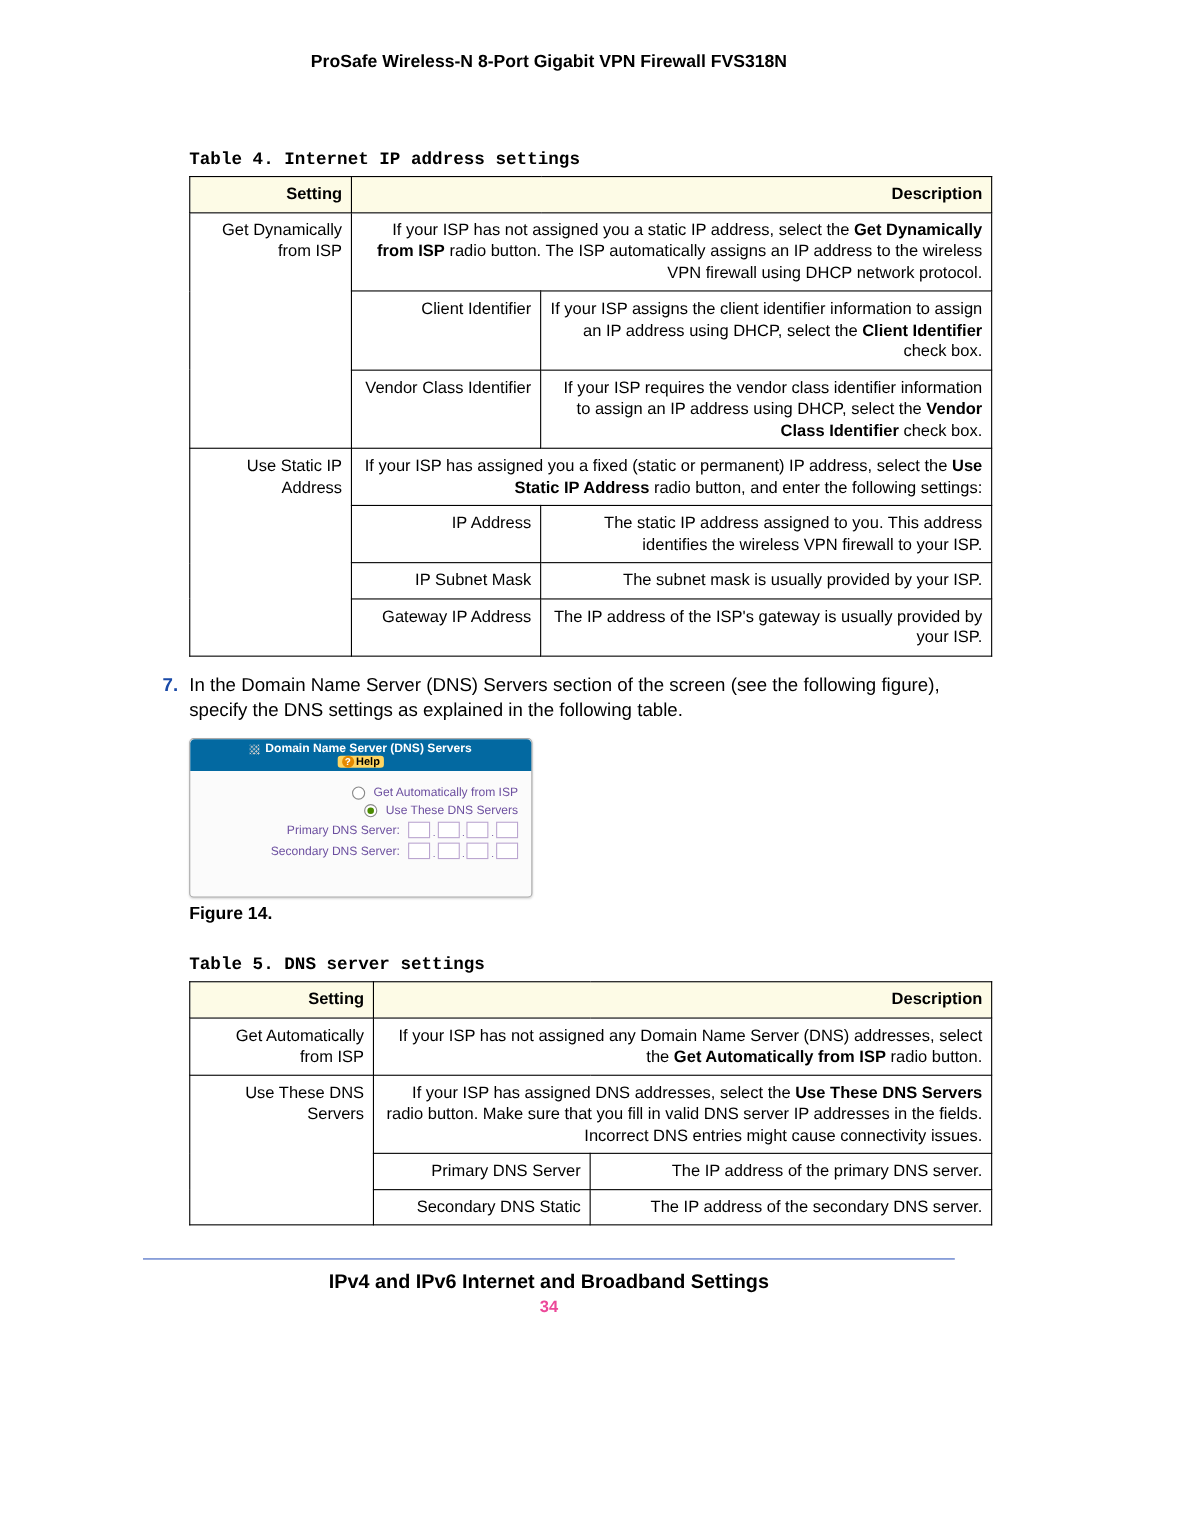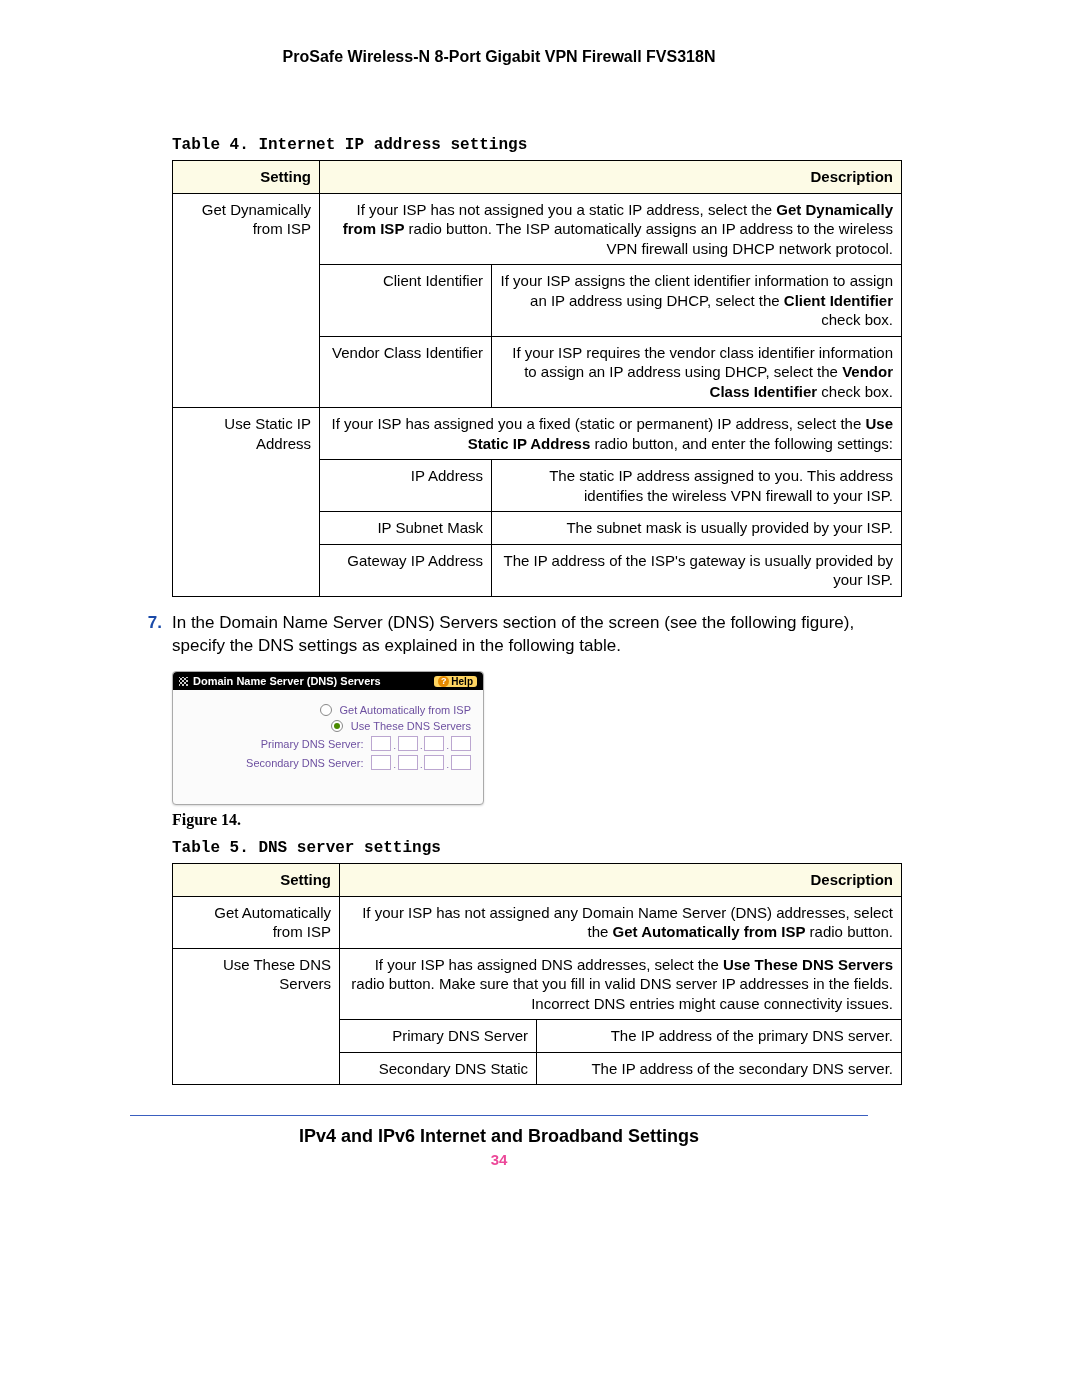--- a/index.html
+++ b/index.html
@@ -25,21 +25,20 @@
   .table-caption {
     font-weight: bold;
     font-size: 16px;
     margin: 10px 0 6px 42px;
     font-family: Liberation Mono, monospace;
   }
   .fig-caption {
     font-weight: bold;
     font-size: 16px;
     margin: 6px 0 4px 42px;
-    font-family: Liberation Serif, serif;
   }
 
   
   table.settings {
     border-collapse: collapse;
     width: 730px;
     margin-left: 42px;
     font-size: 15px;
     line-height: 1.3;
   }
@@ -83,29 +82,30 @@
   .dns-panel {
     width: 310px;
     border: 1px solid #aaa;
     border-radius: 4px;
     margin: 6px 0 6px 42px;
     font-size: 11px;
     background: #fbfbfb;
     box-shadow: 0 1px 2px rgba(0,0,0,.15);
   }
   .dns-header {
-    background: #000000;
+    background: #0369a1;
     color: #fff;
     font-weight: bold;
     padding: 3px 6px;
     display: flex;
     align-items: center;
     justify-content: space-between;
     border-top-left-radius: 4px;
     border-top-right-radius: 4px;
+    flex-direction: column;
   }
   .dns-header-left {
     display: flex;
     align-items: center;
     gap: 5px;
   }
   .grip-icon {
     display: inline-block;
     width: 9px;
     height: 9px;
@@ -310,21 +310,21 @@
             <span class="oct"></span>
             <span class="dot">.</span>
             <span class="oct"></span>
         </span>
       </div>
     </div>
   </div>
 
   <div class="fig-caption">Figure 14.</div>
 
-  <div class="table-caption" style="margin-top:10px;">Table 5.  DNS server settings</div>
+  <div class="table-caption" style="margin-top:28px;">Table 5.  DNS server settings</div>
   <table class="settings tbl5">
     <thead>
       <tr>
         <th>Setting</th>
         <th colspan="2">Description</th>
       </tr>
     </thead>
     <tbody>
       <tr>
         <td class="label-col">Get Automatically from ISP</td>

